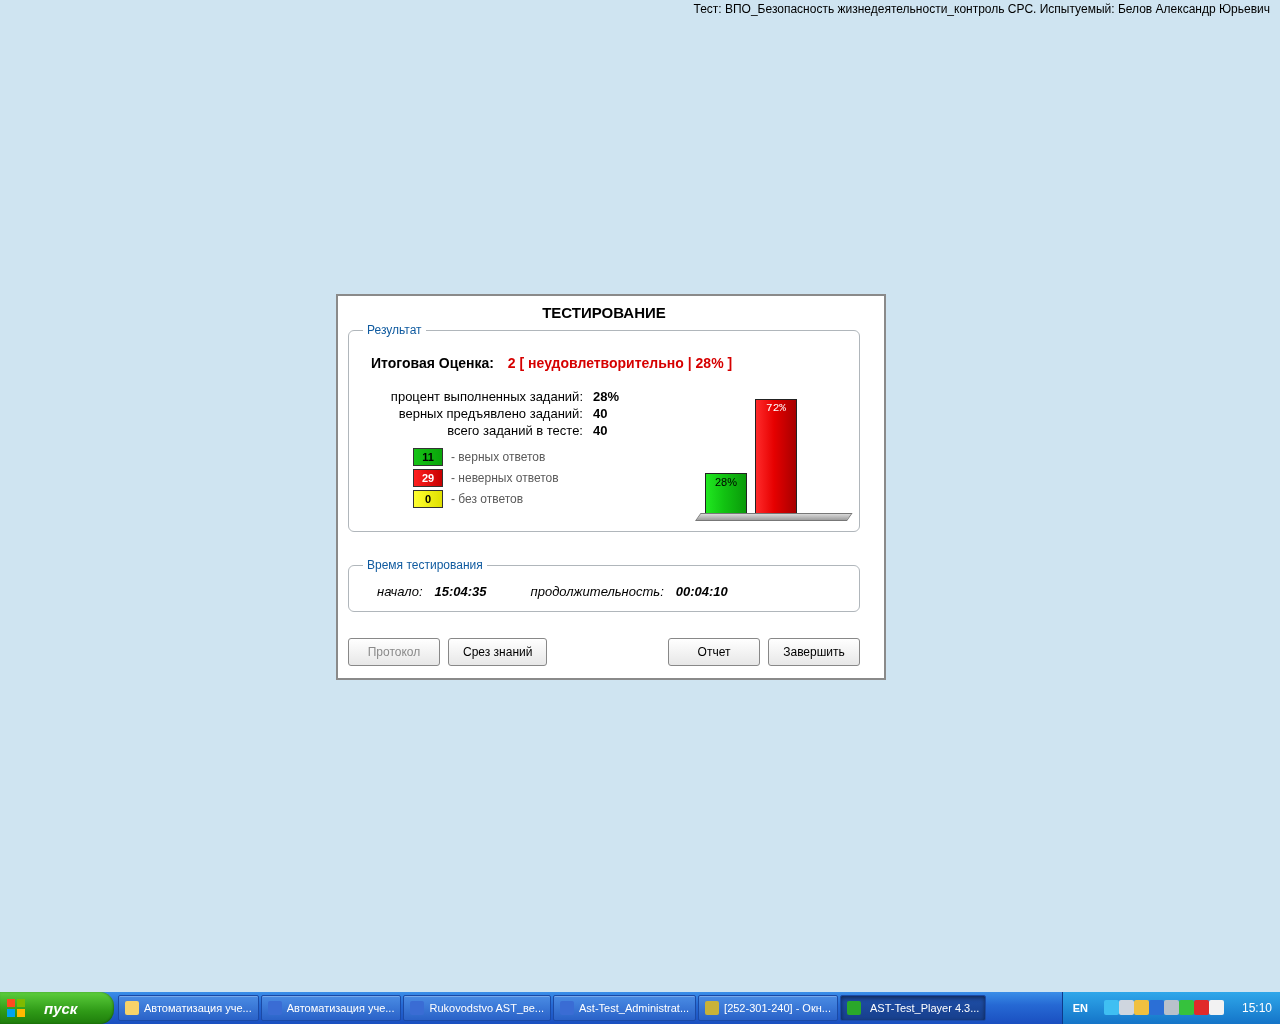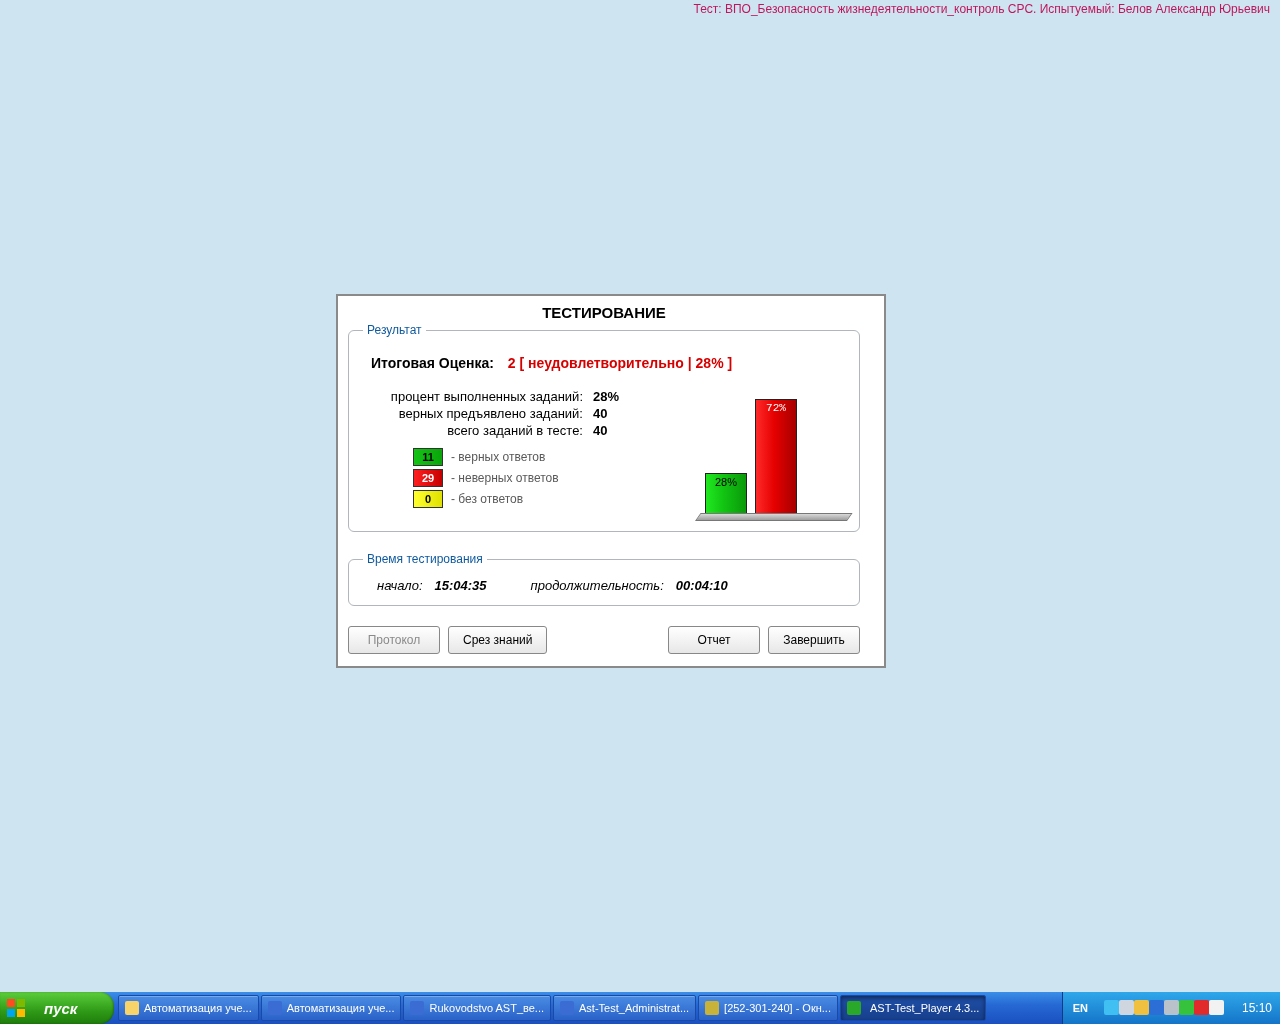--- a/index.html
+++ b/index.html
@@ -9,21 +9,21 @@
     height: 1024px;
     overflow: hidden;
     font-family: Tahoma, Arial, sans-serif;
     background: #cfe4f1;
   }
   .header-line {
     position: absolute;
     top: 0;
     right: 6px;
     font-size: 12px;
-    color: #be185d;
+    color: #000000;
     padding: 2px 4px;
   }
   .dialog {
     position: absolute;
     left: 336px;
     top: 294px;
     width: 550px;
     background: #fff;
     border: 2px solid #8a8a8a;
     padding: 8px 24px 12px 10px;
@@ -32,21 +32,21 @@
   .dialog-title {
     text-align: center;
     font-weight: bold;
     font-size: 15px;
     color: #000;
     margin: 0 0 2px 0;
   }
   fieldset {
     border: 1px solid #b0b6bb;
     border-radius: 6px;
-    margin: 0 0 20px 0;
+    margin: 0 0 26px 0;
     padding: 8px 14px 10px 14px;
   }
   fieldset legend {
     color: #0f5a9f;
     font-size: 12px;
     padding: 0 4px;
   }
   .grade-row {
     font-size: 14px;
     font-weight: bold;

